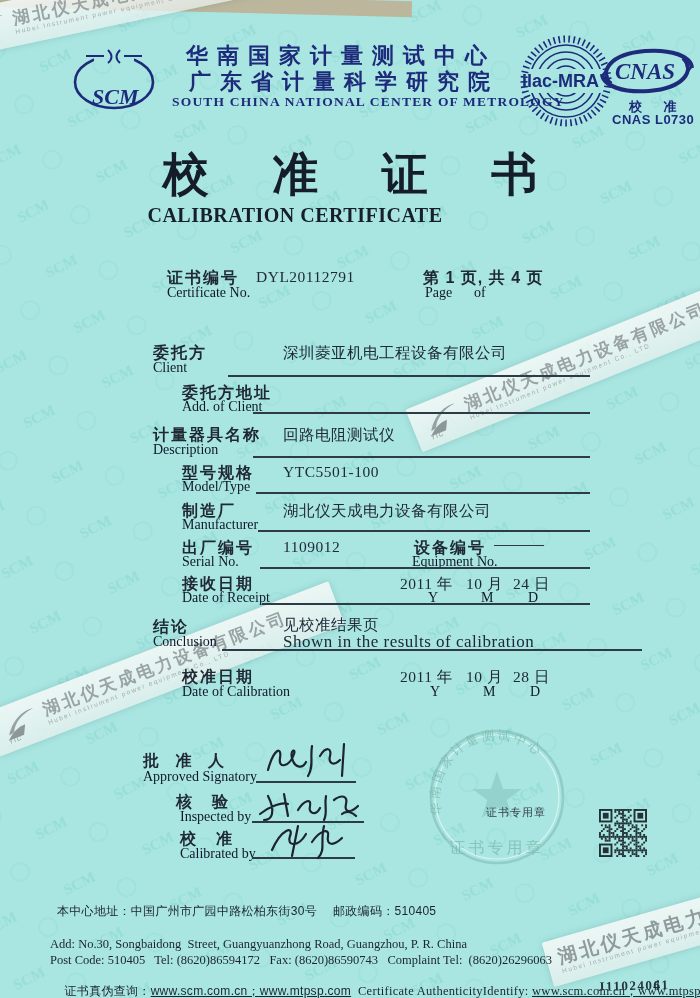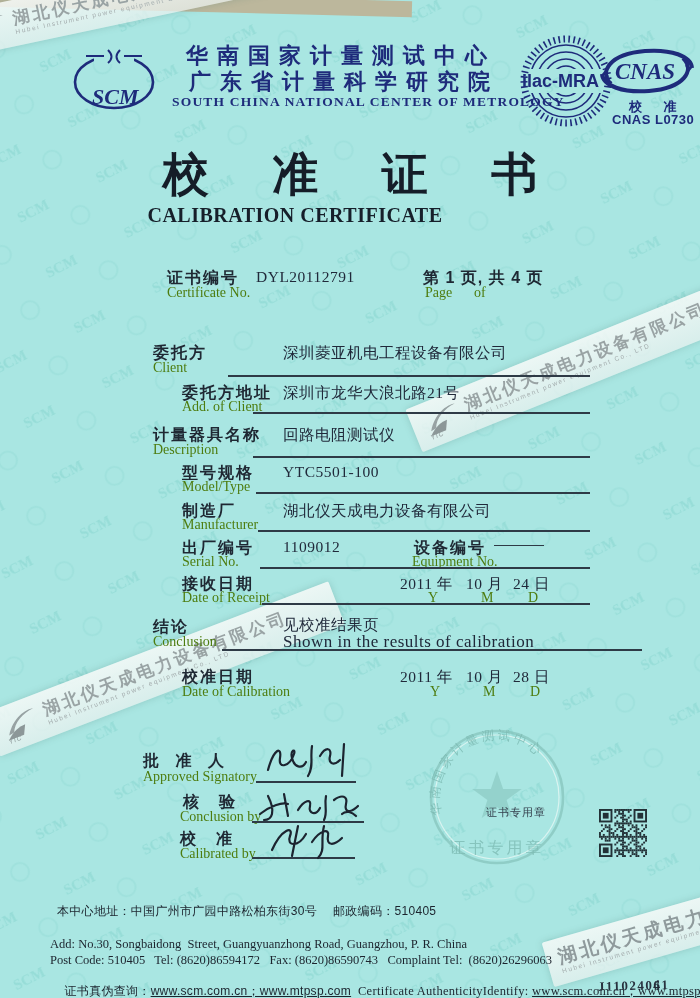--- a/index.html
+++ b/index.html
@@ -20,21 +20,21 @@
   .cnas-cn{font:700 13px var(--sans);color:var(--navy);letter-spacing:9px;}
   .cnas-code{font:700 13px var(--sans);color:var(--navy);letter-spacing:.5px;}
 
   
   .title-cn{width:700px;text-align:center;font:700 46px var(--serif);color:#151d28;
             letter-spacing:26px;text-indent:26px;}
   .title-en{width:590px;text-align:center;font:700 20px var(--serif);color:#161f2a;letter-spacing:.5px;}
 
   
   .cn-label{font:700 16px var(--sans);color:#1f2833;letter-spacing:2px;white-space:pre;}
-  .en-label{font:400 14px var(--serif);color:#4d7c0f;white-space:pre;}
+  .en-label{font:400 14px var(--serif);color:#0f172a;white-space:pre;}
   .val{font:400 15.5px var(--serif);color:#20293a;letter-spacing:.5px;white-space:pre;}
   .uline{position:absolute;height:1.5px;background:#2e3a46;z-index:3;}
 
   
   .band{position:absolute;height:46px;z-index:1;display:flex;align-items:center;gap:7px;
         padding:0 12px;transform-origin:left center;border-radius:2px;
         background:linear-gradient(rgba(245,249,247,.88),rgba(234,241,239,.72));
         box-shadow:0 0 7px rgba(80,125,120,.28);}
   .band-cn{font:700 17px/1 var(--sans);color:#99a3a4;letter-spacing:3px;white-space:nowrap;}
   .band-en{font:400 6.5px/1 var(--sans);color:#a4adae;letter-spacing:1.6px;white-space:nowrap;margin-top:2px;}
@@ -168,21 +168,20 @@
   <div class="abs z3 en-label" style="left:425px;top:285px">Page</div>
   <div class="abs z3 en-label" style="left:474px;top:285px">of</div>
 
   <div class="abs z3 cn-label" style="left:153px;top:343px">委托方</div>
   <div class="abs z3 en-label" style="left:153px;top:360px">Client</div>
   <div class="abs z3 val" style="left:283px;top:343px">深圳菱亚机电工程设备有限公司</div>
   <div class="uline" style="left:228px;top:375px;width:362px"></div>
 
   <div class="abs z3 cn-label" style="left:182px;top:383px">委托方地址</div>
   <div class="abs z3 en-label" style="left:182px;top:399px">Add. of Client</div>
-  <div class="abs z3 val" style="left:283px;top:383px">深圳市龙华大浪北路21号</div>
   <div class="uline" style="left:253px;top:412px;width:337px"></div>
 
   <div class="abs z3 cn-label" style="left:153px;top:425px">计量器具名称</div>
   <div class="abs z3 en-label" style="left:153px;top:442px">Description</div>
   <div class="abs z3 val" style="left:283px;top:425px">回路电阻测试仪</div>
   <div class="uline" style="left:253px;top:456px;width:337px"></div>
 
   <div class="abs z3 cn-label" style="left:182px;top:463px">型号规格</div>
   <div class="abs z3 en-label" style="left:182px;top:479px">Model/Type</div>
   <div class="abs z3 val" style="left:283px;top:463px">YTC5501-100</div>
@@ -226,22 +225,22 @@
   <div class="abs z3 en-label" style="left:483px;top:684px">M</div>
   <div class="abs z3 en-label" style="left:530px;top:684px">D</div>
 
   <div class="abs z3 cn-label" style="left:143px;top:751px;letter-spacing:6px">批 准 人</div>
   <div class="abs z3 en-label" style="left:143px;top:769px">Approved Signatory</div>
   <div class="uline" style="left:256px;top:781px;width:100px"></div>
   <svg class="abs z4" style="left:260px;top:736px" width="100" height="48" viewBox="0 0 100 48">
     <path d="M8,34 C14,12 22,10 20,22 C18,34 30,30 34,18 C36,12 30,14 32,22 C34,31 42,34 46,26 M52,10 C50,22 54,30 48,40 M60,20 C66,10 72,12 70,20 C68,28 74,30 80,24 M84,8 L82,40" fill="none" stroke="#1c2430" stroke-width="2.2" stroke-linecap="round"></path>
   </svg>
 
-  <div class="abs z3 cn-label" style="left:183px;top:792px">核　验</div>
-  <div class="abs z3 en-label" style="left:180px;top:809px">Conclusion by</div>
+  <div class="abs z3 cn-label" style="left:176px;top:792px">核　验</div>
+  <div class="abs z3 en-label" style="left:180px;top:809px">Inspected by</div>
   <div class="uline" style="left:252px;top:821px;width:112px"></div>
   <svg class="abs z4" style="left:254px;top:786px" width="112" height="38" viewBox="0 0 112 38">
     <path d="M6,28 C16,20 28,16 34,18 M14,10 C22,26 18,34 10,34 M30,8 L34,30 M44,24 C50,14 58,12 56,20 C54,28 62,30 66,22 M72,10 C70,20 74,26 70,34 M80,14 C88,8 94,10 92,18 C90,26 96,28 104,20 M88,28 C92,24 98,26 102,30" fill="none" stroke="#1c2430" stroke-width="2.2" stroke-linecap="round"></path>
   </svg>
 
   <div class="abs z3 cn-label" style="left:180px;top:829px">校　准</div>
   <div class="abs z3 en-label" style="left:180px;top:846px">Calibrated by</div>
   <div class="uline" style="left:252px;top:857px;width:103px"></div>
   <svg class="abs z4" style="left:262px;top:820px" width="88" height="40" viewBox="0 0 88 40">
     <path d="M10,30 C20,8 32,6 28,16 C24,26 36,28 44,14 M36,6 L30,36 M50,22 C58,10 68,8 66,16 C64,26 72,26 80,18 M62,6 C58,22 64,30 56,38" fill="none" stroke="#1c2430" stroke-width="2.2" stroke-linecap="round"></path>

